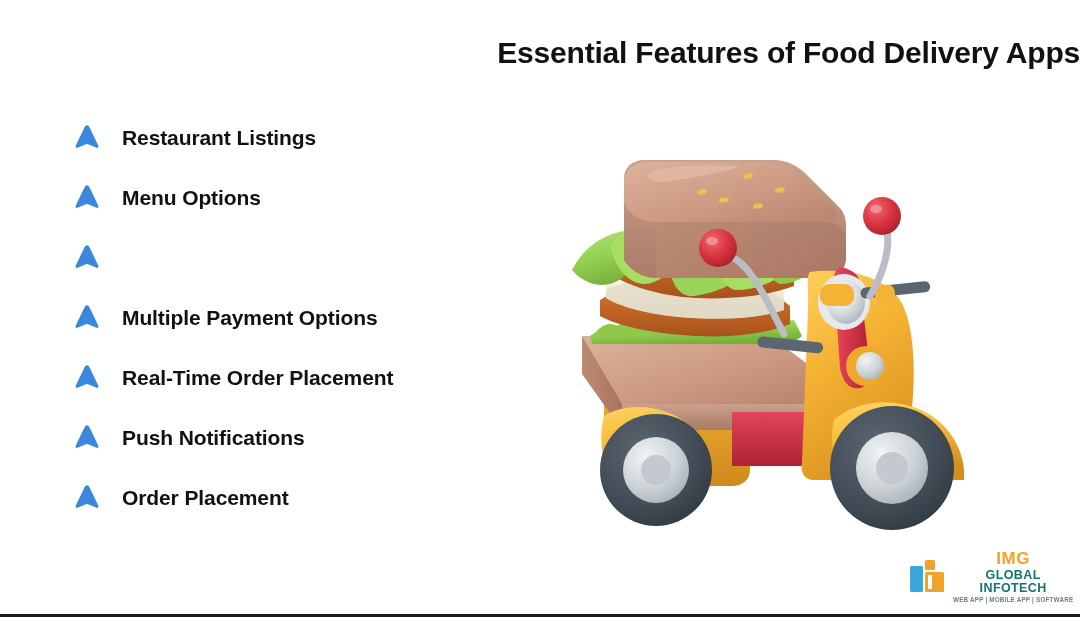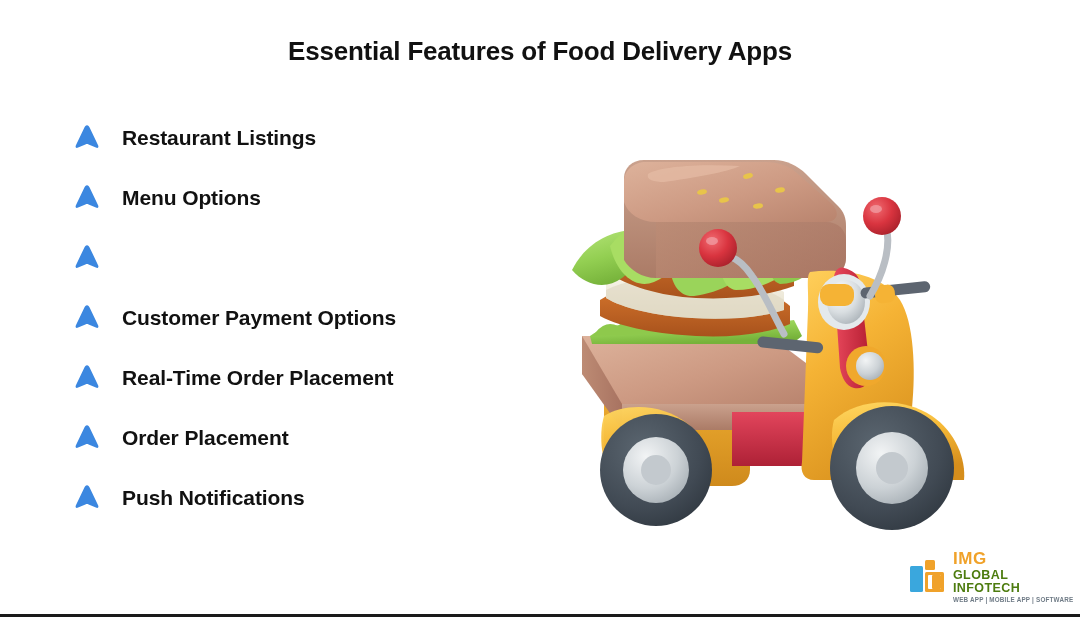--- a/index.html
+++ b/index.html
@@ -13,22 +13,22 @@
     position:relative;
     width:1080px; height:617px;
     background:#ffffff;
     border-bottom:3px solid #1a1a1a;
   }
 
   
   #title {
     position:absolute;
     top:36px; left:0; width:1080px;
-    text-align:center;
-    font-size:26px;
+    text-align:right;
+    font-size:30px;
     font-weight:bold;
     letter-spacing:-0.2px;
     color:#111111;
   }
 
   
   #feature-list {
     position:absolute;
     top:108px; left:70px;
     width:480px;
@@ -62,31 +62,32 @@
   }
   #illustration svg { display:block; width:420px; height:410px; }
 
   
   #logo {
     position:absolute;
     left:908px; top:552px;
     width:150px; height:50px;
     display:flex;
     align-items:center;
+    text-align:center;
   }
   #logo-mark { flex:0 0 38px; width:38px; height:38px; margin-right:7px; }
   #logo-mark svg { display:block; width:38px; height:38px; }
   #logo-text { display:flex; flex-direction:column; justify-content:center; line-height:1; }
   #logo-img {
     font-size:17px; font-weight:bold; letter-spacing:0.5px;
     color:#f0a22a;
   }
   #logo-global {
     font-size:12.5px; font-weight:bold; letter-spacing:0.4px;
-    color:#4d7c0f; margin-top:2px;
+    color:#0f766e; margin-top:2px;
   }
   #logo-tagline {
     font-size:6.3px; font-weight:bold; letter-spacing:0.2px;
     color:#6f7b86; margin-top:3px; white-space:nowrap;
   }
 </style>
 </head>
 <body>
 
 <div id="slide">
@@ -116,45 +117,45 @@
           <path d="M17 4.2 C18.3 4.2 19.1 5.3 19.6 6.4 L28.2 24.4 C28.9 25.9 27.9 27.4 26.5 26.8 L18.6 23.4 C17.6 23.0 16.4 23.0 15.4 23.4 L7.5 26.8 C6.1 27.4 5.1 25.9 5.8 24.4 L14.4 6.4 C14.9 5.3 15.7 4.2 17 4.2 Z" fill="#3b87e0"></path>
         </svg>
       </span>
     </li>
     <li class="feature-item">
       <span class="bullet">
         <svg viewBox="0 0 34 34" xmlns="http://www.w3.org/2000/svg">
           <path d="M17 4.2 C18.3 4.2 19.1 5.3 19.6 6.4 L28.2 24.4 C28.9 25.9 27.9 27.4 26.5 26.8 L18.6 23.4 C17.6 23.0 16.4 23.0 15.4 23.4 L7.5 26.8 C6.1 27.4 5.1 25.9 5.8 24.4 L14.4 6.4 C14.9 5.3 15.7 4.2 17 4.2 Z" fill="#3b87e0"></path>
         </svg>
       </span>
-      <span class="feature-label">Customer Payment Options</span>
+      <span class="feature-label">Multiple Payment Options</span>
     </li>
     <li class="feature-item">
       <span class="bullet">
         <svg viewBox="0 0 34 34" xmlns="http://www.w3.org/2000/svg">
           <path d="M17 4.2 C18.3 4.2 19.1 5.3 19.6 6.4 L28.2 24.4 C28.9 25.9 27.9 27.4 26.5 26.8 L18.6 23.4 C17.6 23.0 16.4 23.0 15.4 23.4 L7.5 26.8 C6.1 27.4 5.1 25.9 5.8 24.4 L14.4 6.4 C14.9 5.3 15.7 4.2 17 4.2 Z" fill="#3b87e0"></path>
         </svg>
       </span>
       <span class="feature-label">Real-Time Order Placement</span>
     </li>
     <li class="feature-item">
       <span class="bullet">
         <svg viewBox="0 0 34 34" xmlns="http://www.w3.org/2000/svg">
           <path d="M17 4.2 C18.3 4.2 19.1 5.3 19.6 6.4 L28.2 24.4 C28.9 25.9 27.9 27.4 26.5 26.8 L18.6 23.4 C17.6 23.0 16.4 23.0 15.4 23.4 L7.5 26.8 C6.1 27.4 5.1 25.9 5.8 24.4 L14.4 6.4 C14.9 5.3 15.7 4.2 17 4.2 Z" fill="#3b87e0"></path>
         </svg>
       </span>
+      <span class="feature-label">Push Notifications</span>
+    </li>
+    <li class="feature-item">
+      <span class="bullet">
+        <svg viewBox="0 0 34 34" xmlns="http://www.w3.org/2000/svg">
+          <path d="M17 4.2 C18.3 4.2 19.1 5.3 19.6 6.4 L28.2 24.4 C28.9 25.9 27.9 27.4 26.5 26.8 L18.6 23.4 C17.6 23.0 16.4 23.0 15.4 23.4 L7.5 26.8 C6.1 27.4 5.1 25.9 5.8 24.4 L14.4 6.4 C14.9 5.3 15.7 4.2 17 4.2 Z" fill="#3b87e0"></path>
+        </svg>
+      </span>
       <span class="feature-label">Order Placement</span>
-    </li>
-    <li class="feature-item">
-      <span class="bullet">
-        <svg viewBox="0 0 34 34" xmlns="http://www.w3.org/2000/svg">
-          <path d="M17 4.2 C18.3 4.2 19.1 5.3 19.6 6.4 L28.2 24.4 C28.9 25.9 27.9 27.4 26.5 26.8 L18.6 23.4 C17.6 23.0 16.4 23.0 15.4 23.4 L7.5 26.8 C6.1 27.4 5.1 25.9 5.8 24.4 L14.4 6.4 C14.9 5.3 15.7 4.2 17 4.2 Z" fill="#3b87e0"></path>
-        </svg>
-      </span>
-      <span class="feature-label">Push Notifications</span>
     </li>
   </ul>
 
   <div id="illustration">
     <svg viewBox="0 0 420 410" xmlns="http://www.w3.org/2000/svg">
       <defs>
         <linearGradient id="gBunTop" x1="0" y1="0" x2="1" y2="1">
           <stop offset="0%" stop-color="#ddb29b"></stop>
           <stop offset="55%" stop-color="#cd9a83"></stop>
           <stop offset="100%" stop-color="#b9846e"></stop>

